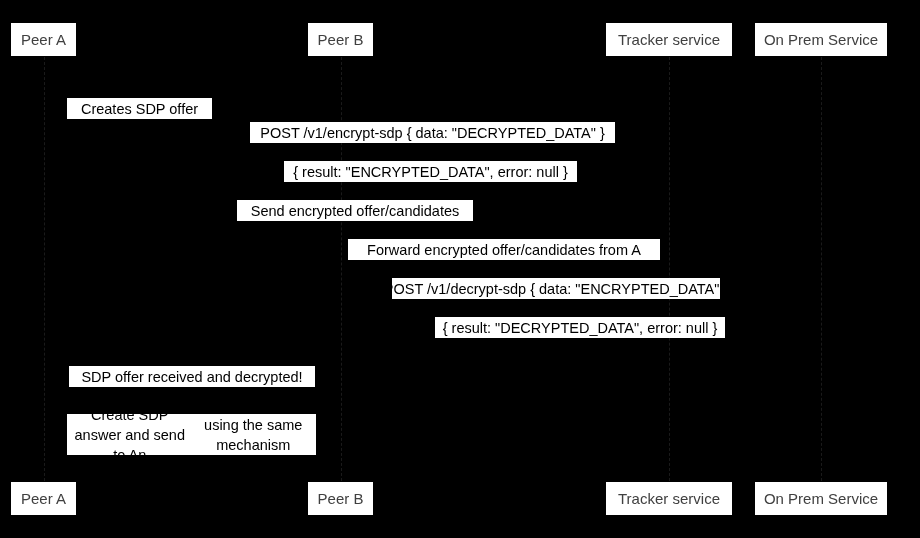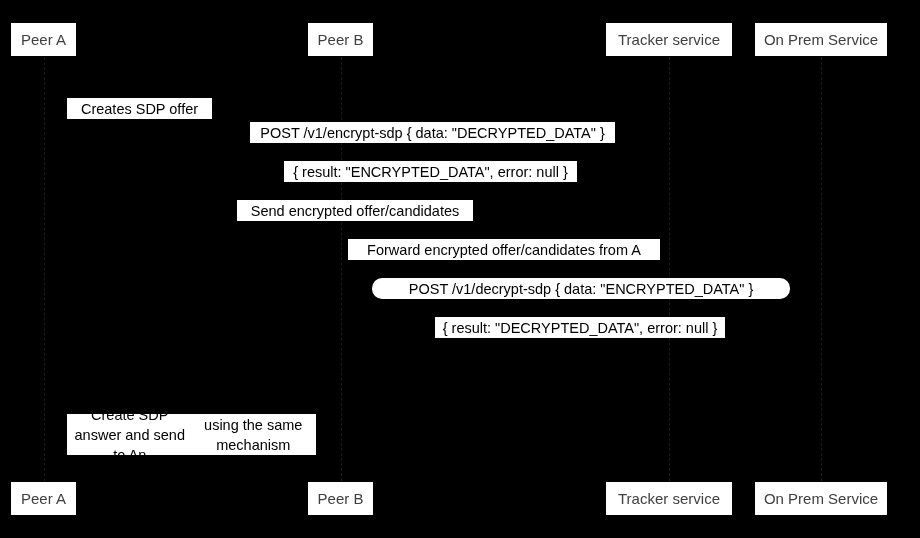--- a/index.html
+++ b/index.html
@@ -89,24 +89,25 @@
   <div class="msg-label" style="left:67px; top:98px; width:145px; height:21px;">Creates SDP offer</div>
 
   <div class="msg-label" style="left:250px; top:122px; width:365px; height:21px;text-align:right;">POST /v1/encrypt-sdp { data: "DECRYPTED_DATA" }</div>
 
   <div class="msg-label" style="left:284px; top:161px; width:293px; height:21px;">{ result: "ENCRYPTED_DATA", error: null }</div>
 
   <div class="msg-label" style="left:348px; top:239px; width:312px; height:21px;">Forward encrypted offer/candidates from A</div>
 
   <div class="msg-label" style="left:237px; top:200px; width:236px; height:21px;">Send encrypted offer/candidates</div>
 
-  <div class="msg-label" style="left:372px; top:278px; width:418px; height:21px;border-radius:10px;">POST /v1/decrypt-sdp { data: "ENCRYPTED_DATA" }</div>
+  <div class="msg-label" style="left:392px; top:278px; width:328px; height:21px;">POST /v1/decrypt-sdp { data: "ENCRYPTED_DATA" }</div>
 
   <div class="msg-label" style="left:435px; top:317px; width:290px; height:21px;">{ result: "DECRYPTED_DATA", error: null }</div>
 
+  <div class="msg-label" style="left:69px; top:366px; width:246px; height:21px;">SDP offer received and decrypted!</div>
 
   <div class="msg-label multiline" style="left:67px; top:414px; width:249px; height:41px;">
     <span>Create SDP answer and send to An</span>
     <span>using the same mechanism</span>
   </div>
 
   <div class="actor-box" style="left:10px; top:481px; width:67px; height:35px;">Peer A</div>
   <div class="actor-box" style="left:307px; top:481px; width:67px; height:35px;">Peer B</div>
   <div class="actor-box" style="left:605px; top:481px; width:128px; height:35px;">Tracker service</div>
   <div class="actor-box" style="left:754px; top:481px; width:134px; height:35px;">On Prem Service</div>

